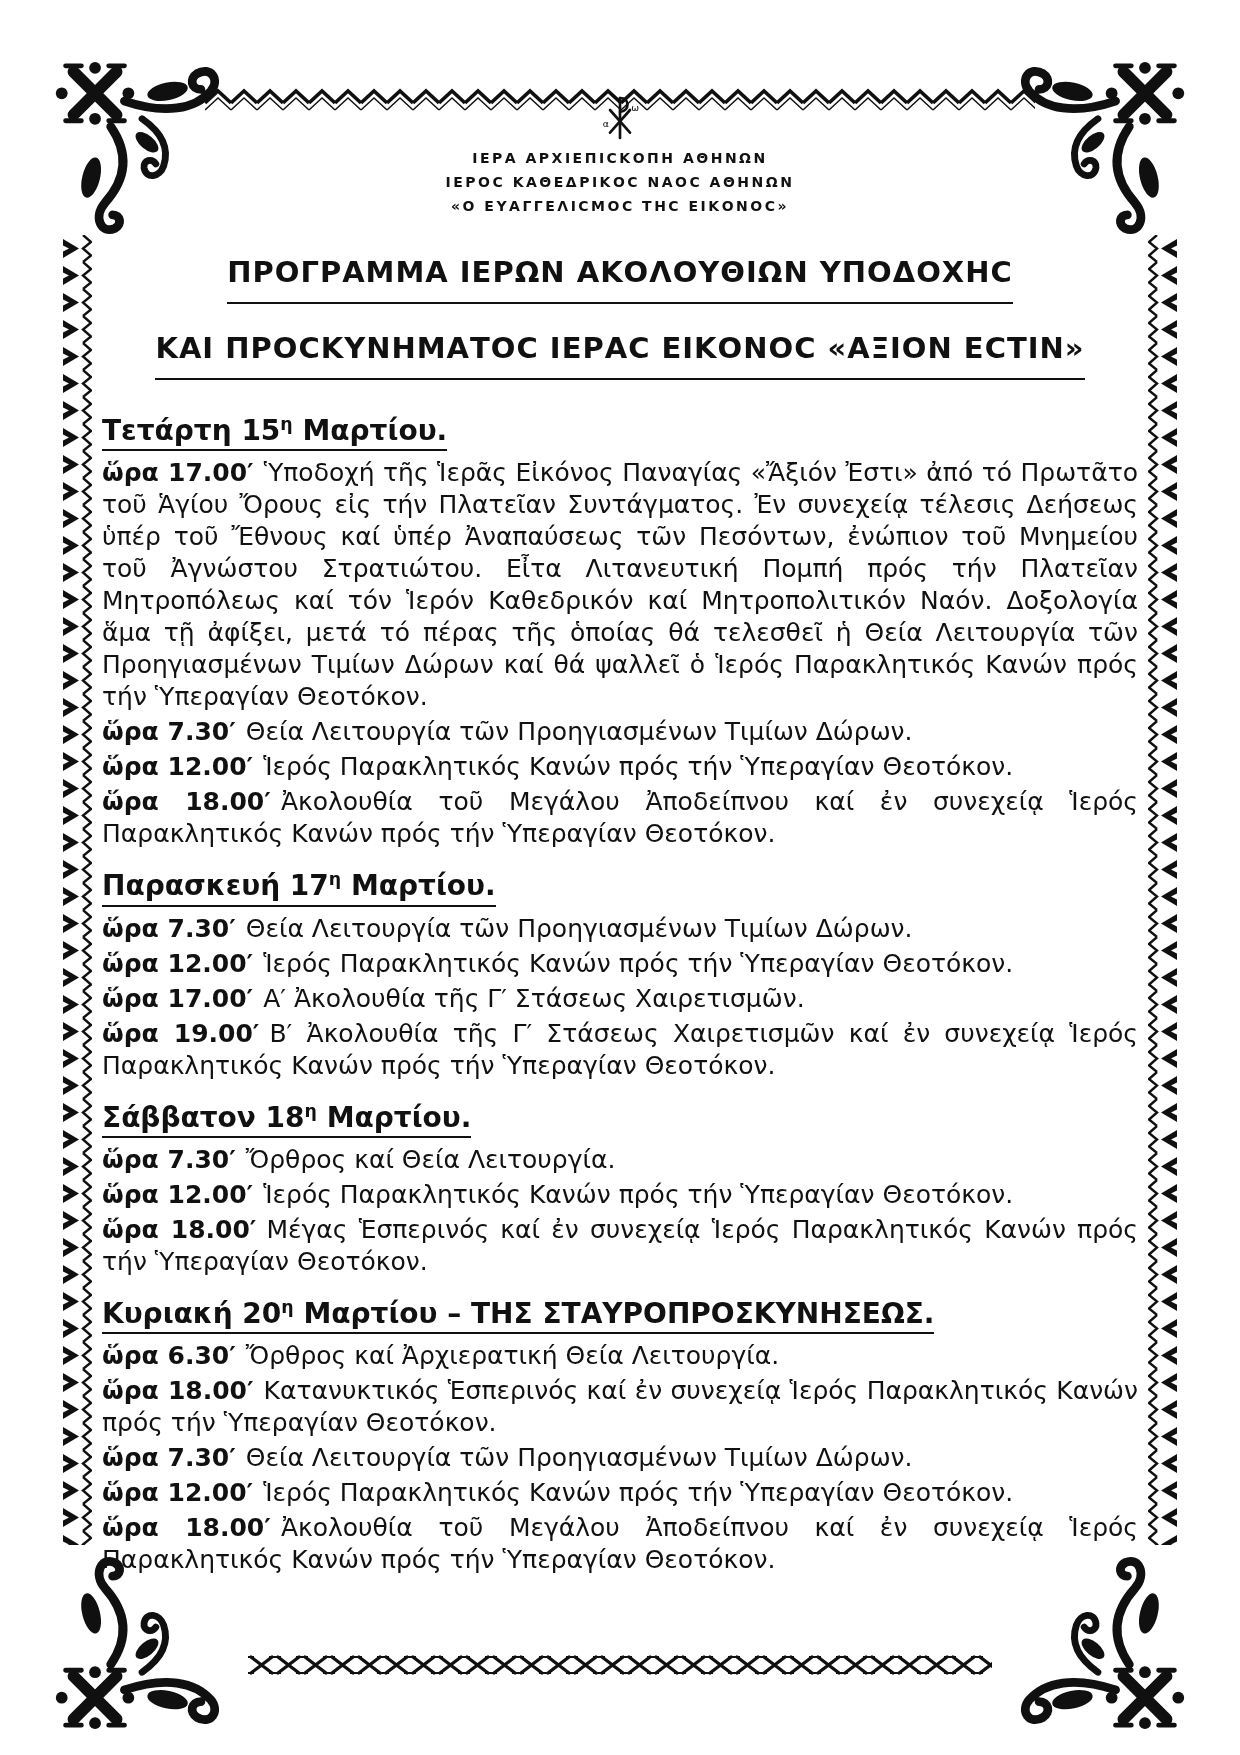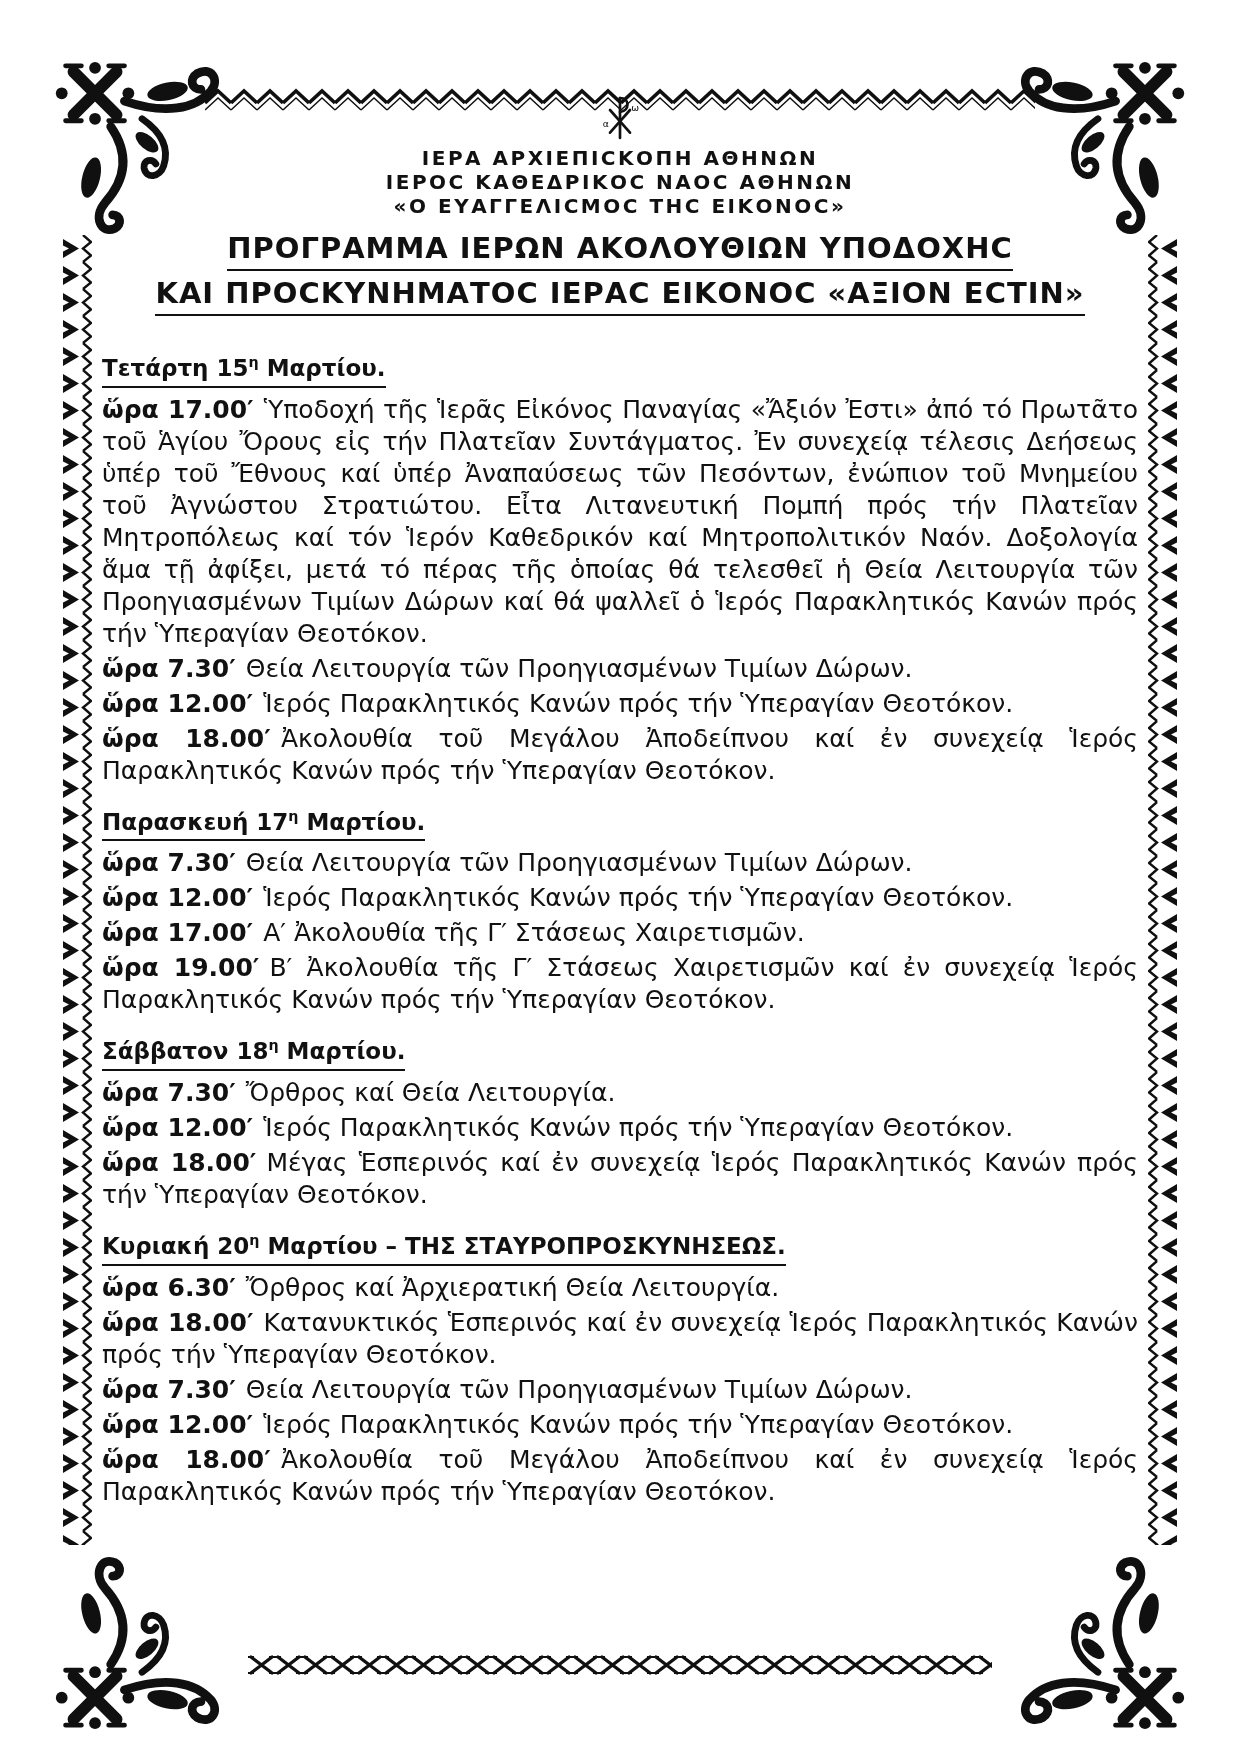--- a/index.html
+++ b/index.html
@@ -23,30 +23,30 @@
   .corner svg{width:100%;height:100%;display:block;}
   .corner.tl{top:58px;left:48px;}
   .corner.tr{top:58px;right:48px;transform:scaleX(-1);}
   .corner.bl{bottom:22px;left:48px;transform:scaleY(-1);}
   .corner.br{bottom:22px;right:48px;transform:scale(-1,-1);}
   .defs-hidden{position:absolute;width:0;height:0;overflow:hidden;}
   
   .content{position:absolute;left:102px;top:94px;width:1036px;}
   .masthead{text-align:center;}
   .chirho{height:52px;display:flex;justify-content:center;align-items:flex-start;}
-  .hdr-line{font-size:20px;line-height:24px;font-weight:bold;letter-spacing:2.5px;}
+  .hdr-line{font-size:14px;line-height:24px;font-weight:bold;letter-spacing:2.5px;}
   .titles{margin-top:10px;}
   .title-row{line-height:40px;}
   .title-line{
     display:inline-block;font-size:29px;font-weight:bold;letter-spacing:1px;
-    border-bottom:2.5px solid #111;padding-bottom:1px;
+    border-bottom:2.5px solid #111;padding-bottom:10px;margin-top:24px;
   }
   .body-text{margin-top:18px;}
   .day-heading{
-    display:inline-block;font-size:23px;font-weight:bold;line-height:32px;
+    display:inline-block;font-size:28px;font-weight:bold;line-height:32px;
     border-bottom:2.5px solid #111;padding-bottom:2px;margin:10px 0 6px 0;
   }
   .day-heading sup{font-size:62%;}
   .entry{font-size:25px;line-height:32px;text-align:justify;margin:0 0 3px 0;}
   .time{font-weight:bold;margin-right:10px;white-space:nowrap;}
 </style>
 </head>
 <body>
 
 <svg class="defs-hidden" aria-hidden="true">

